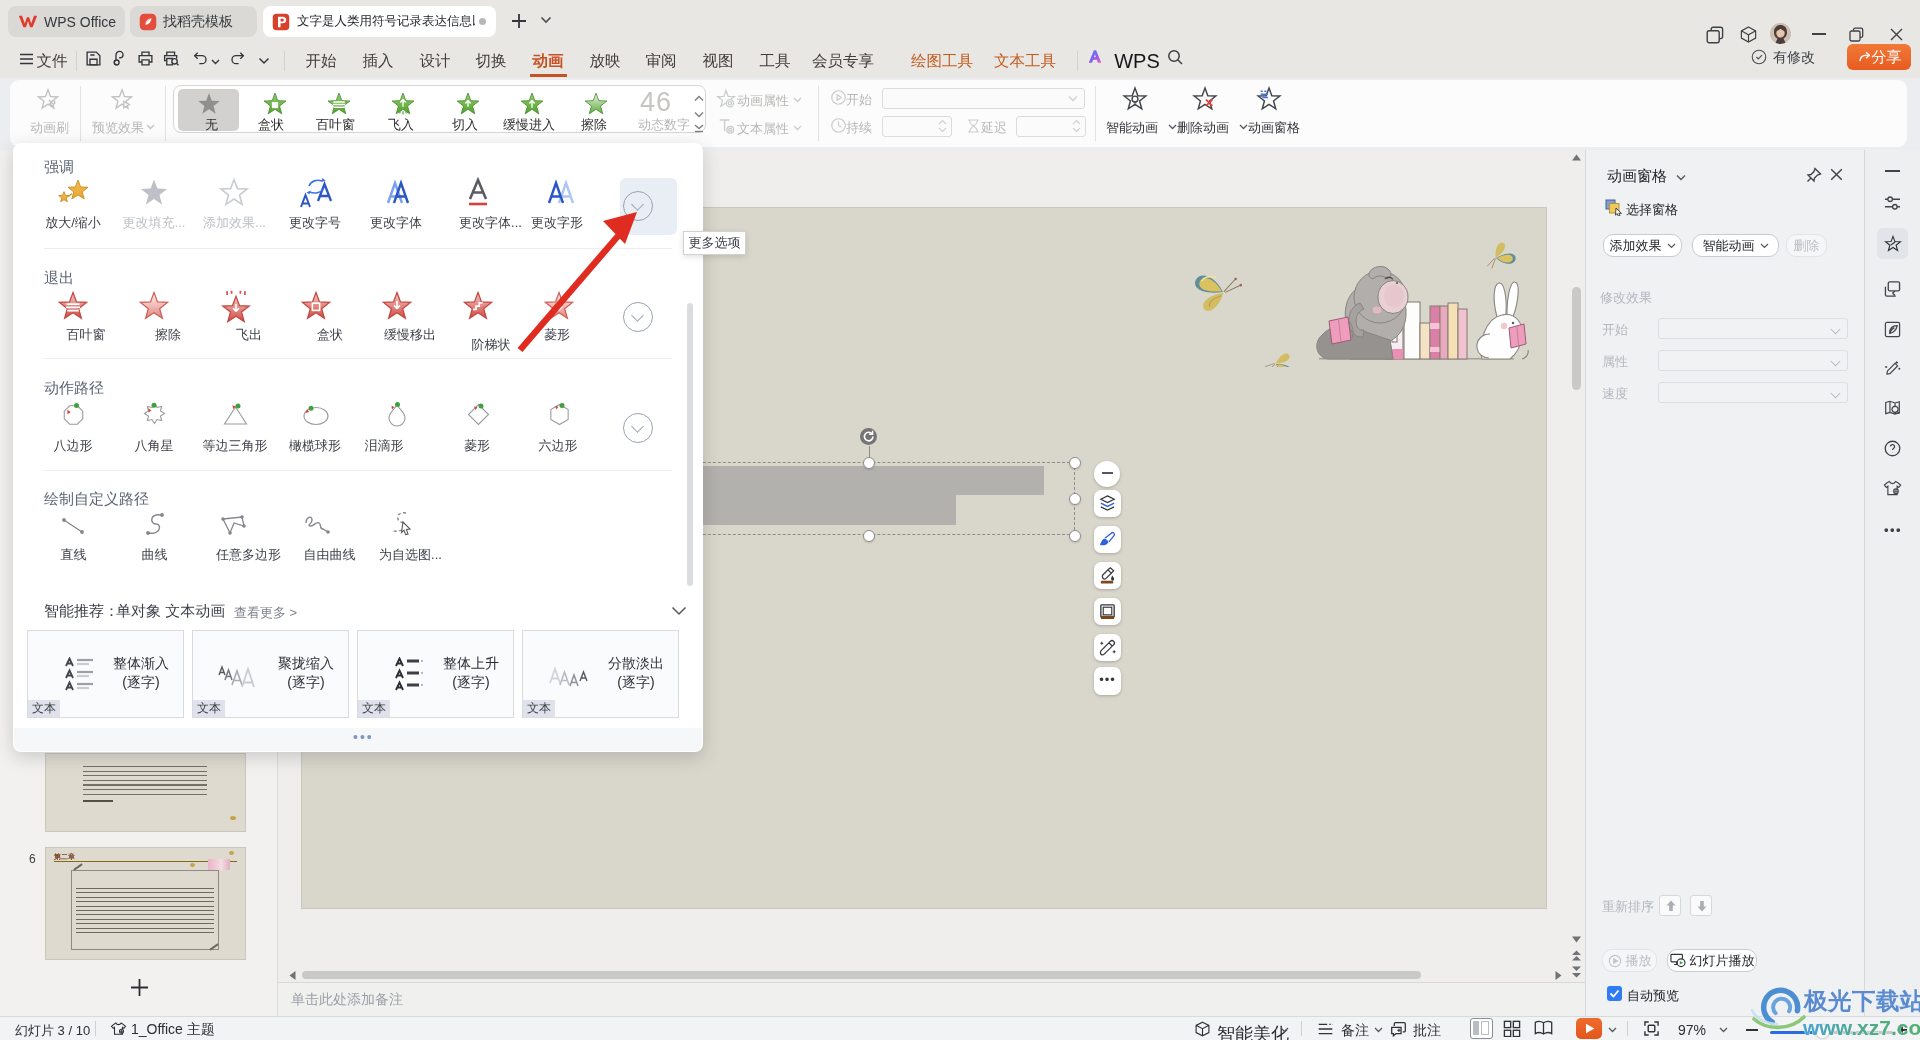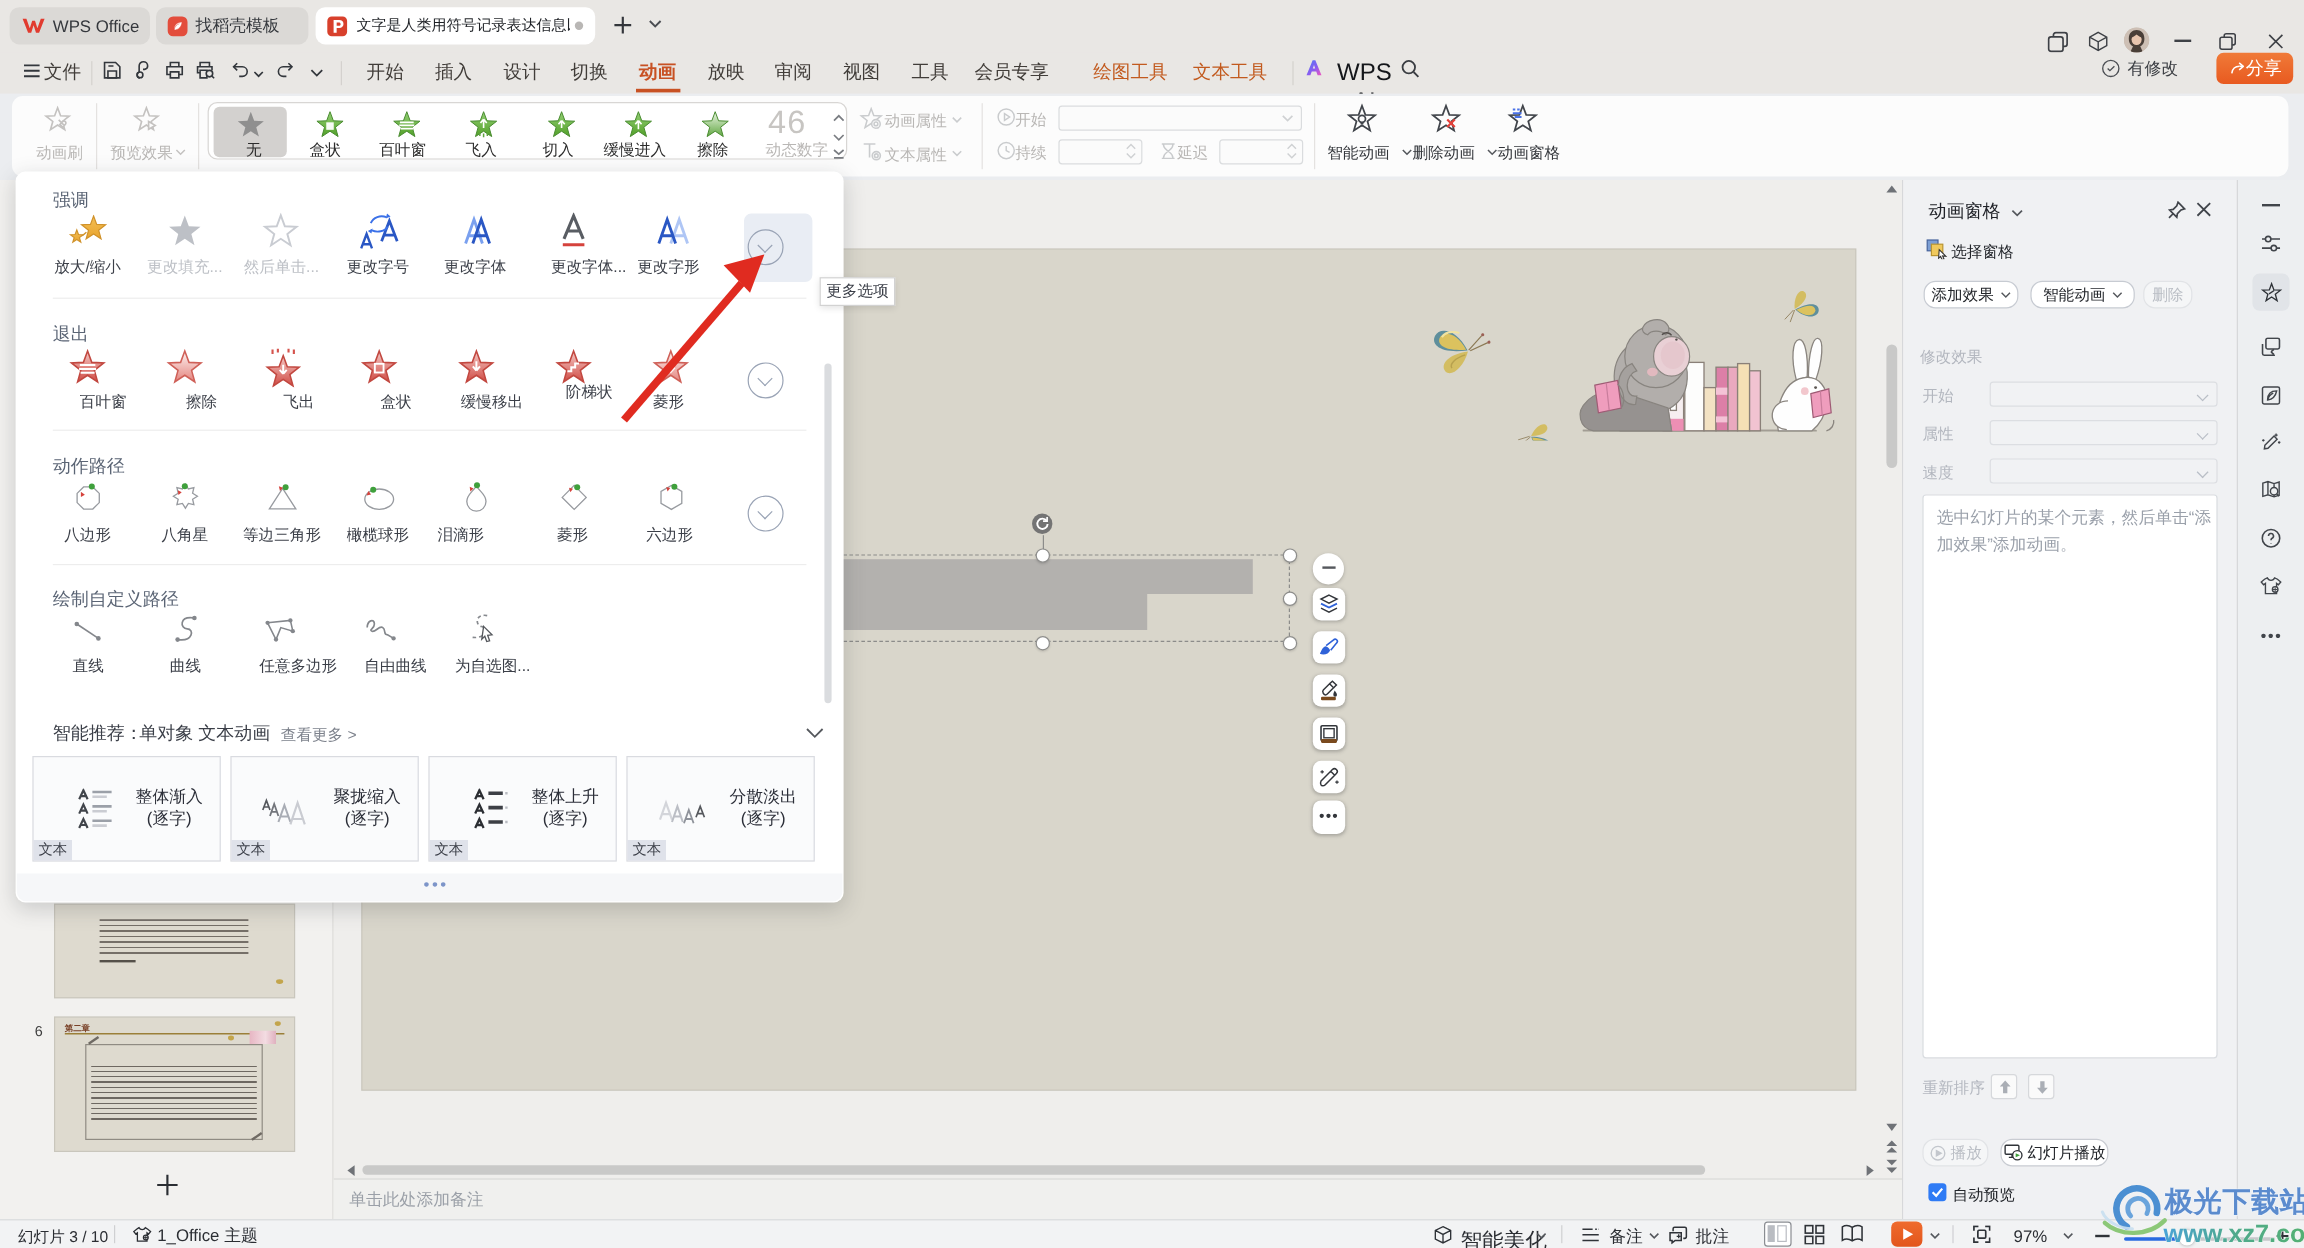--- a/index.html
+++ b/index.html
@@ -607,23 +607,20 @@
       </svg></div>
   <div class="rbtn" style="left:200px;top:84px;width:41px;background:#f5f6f7;border:1px solid #e1e3e6;color:#b9bdc4">删除</div>
   <div class="abs" style="left:14px;top:139px;font-size:13px;color:#b3b7bf">修改效果</div>
   <div class="abs" style="left:16px;top:171px;font-size:13px;color:#b3b7bf">开始</div>
   <div class="combo" style="left:72px;top:168px;width:190px"></div>
   <div class="abs" style="left:16px;top:203px;font-size:13px;color:#b3b7bf">属性</div>
   <div class="combo" style="left:72px;top:200px;width:190px"></div>
   <div class="abs" style="left:16px;top:235px;font-size:13px;color:#b3b7bf">速度</div>
   <div class="combo" style="left:72px;top:232px;width:190px"></div>
 
-  <div class="abs" style="left:16px;top:262px;width:246px;height:470px;background:#fff;border:1px solid #d9dce0;border-radius:3px">
-    <div style="position:absolute;left:11px;top:7px;width:238px;font-size:14px;color:#9aa0aa;line-height:22px">选中幻灯片的某个元素，然后单击“添加效果”添加动画。</div>
-  </div>
   <div class="abs" style="left:16px;top:748px;font-size:13px;color:#b3b7bf">重新排序</div>
   <div class="abs" style="left:73px;top:745px;width:22px;height:21px;background:#fafafa;border:1px solid #d6d8db;border-radius:3px">
       <svg style="margin:4px 0 0 6px" width="10" height="12" viewBox="0 0 10 12">
         <path d="M5 0.5 L9.5 5.5 H6.8 V11 H3.2 V5.5 H0.5 Z" fill="#aaaeb5"></path>
       </svg>
     </div>
   <div class="abs" style="left:104px;top:745px;width:22px;height:21px;background:#fafafa;border:1px solid #d6d8db;border-radius:3px">
       <svg style="margin:4px 0 0 6px" width="10" height="12" viewBox="0 0 10 12">
         <path d="M5 11.5 L0.5 6.5 H3.2 V1 H6.8 V6.5 H9.5 Z" fill="#aaaeb5"></path>
       </svg>
@@ -785,21 +782,21 @@
       <svg width="32" height="30" viewBox="0 0 24 24">
         <polygon points="12.0,2.0 14.7,9.28 22.46,9.6 16.37,14.42 18.47,21.9 12.0,17.6 5.53,21.9 7.63,14.42 1.54,9.6 9.3,9.28" fill="#bdc0c6"></polygon>
       </svg>
     </div>
   <div class="ilabel" style="left:101px;top:71px;width:80px;color:#bdc0c6">更改填充...</div>
   <div class="icell" style="left:205px;top:34px">
       <svg width="32" height="30" viewBox="0 0 24 24">
         <polygon points="12.0,2.0 14.7,9.28 22.46,9.6 16.37,14.42 18.47,21.9 12.0,17.6 5.53,21.9 7.63,14.42 1.54,9.6 9.3,9.28" fill="none" stroke="#c9ccd2" stroke-width="1.3"></polygon>
       </svg>
     </div>
-  <div class="ilabel" style="left:181px;top:71px;width:81px;color:#bdc0c6">然后单击...</div>
+  <div class="ilabel" style="left:181px;top:71px;width:81px;color:#bdc0c6">添加效果...</div>
   <div class="icell" style="left:286px;top:34px">
     <svg width="34" height="32" viewBox="0 0 34 32">
         <path d="M19 24 L25.5 7 L32 24 M21.2 19 h8.6" fill="none" stroke="#2a57c4" stroke-width="2.3"></path>
         <path d="M2 30 L6.5 18 L11 30 M3.6 26.5 h5.8" fill="none" stroke="#2a57c4" stroke-width="2"></path>
         <path d="M10 9 C12 4 18 2 23 4 M24 12 C22 16 15 17 11 15" fill="none" stroke="#3b71e8" stroke-width="1.6"></path>
         <path d="M23.5 1 l3 2.5 l-4 1.5 Z M10.5 17.5 l-3-2 l4-2 Z" fill="#3b71e8"></path>
       </svg>
   </div>
   <div class="ilabel" style="left:275px;top:71px;width:54px">更改字号</div>
   <div class="icell" style="left:367px;top:34px">
@@ -874,21 +871,21 @@
         <path d="M12 8.5 v6 M12 14.5 l-2.3-2.6 M12 14.5 l2.3-2.6" stroke="#fff" stroke-width="1.3" fill="none"></path>
       </svg>
     </div>
   <div class="ilabel" style="left:357px;top:183px;width:80px">缓慢移出</div>
   <div class="icell" style="left:449px;top:147px">
       <svg width="32" height="31" viewBox="0 0 24 24">
         <polygon points="12.0,2.0 14.7,9.28 22.46,9.6 16.37,14.42 18.47,21.9 12.0,17.6 5.53,21.9 7.63,14.42 1.54,9.6 9.3,9.28" fill="url(#rs)" stroke="#c24840" stroke-width="1"></polygon>
         <path d="M8 15 h2.5 v-2.5 h2.5 v-2.5 h2.5" stroke="#fff" stroke-width="1.3" fill="none"></path>
       </svg>
     </div>
-  <div class="ilabel" style="left:438px;top:175px;width:80px">阶梯状</div>
+  <div class="ilabel" style="left:438px;top:193px;width:80px">阶梯状</div>
   <div class="icell" style="left:530px;top:147px">
       <svg width="32" height="31" viewBox="0 0 24 24">
         <polygon points="12.0,2.0 14.7,9.28 22.46,9.6 16.37,14.42 18.47,21.9 12.0,17.6 5.53,21.9 7.63,14.42 1.54,9.6 9.3,9.28" fill="url(#rs2)" stroke="#cf6058" stroke-width="1"></polygon>
         <path d="M12 9.5 L15 13 L12 16.5 L9 13 Z" fill="#fff" opacity=".9"></path>
       </svg>
     </div>
   <div class="ilabel" style="left:517px;top:183px;width:54px">菱形</div>
   <div class="chevcirc" style="left:610px;top:159px"></div>
   <div class="hdiv" style="top:215px"></div>
 

